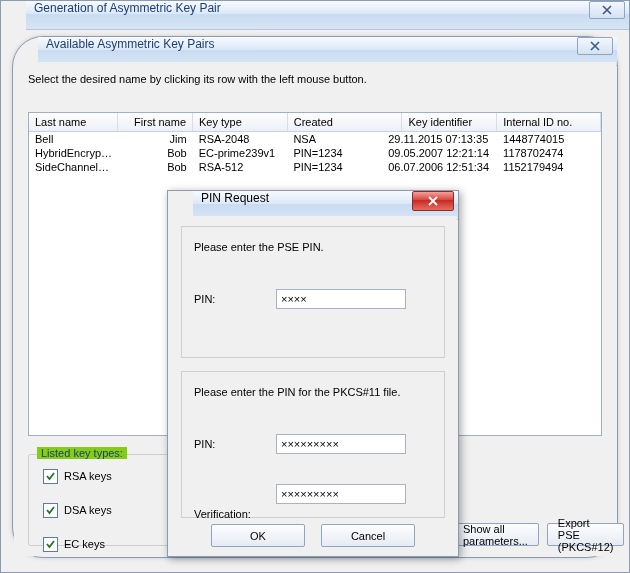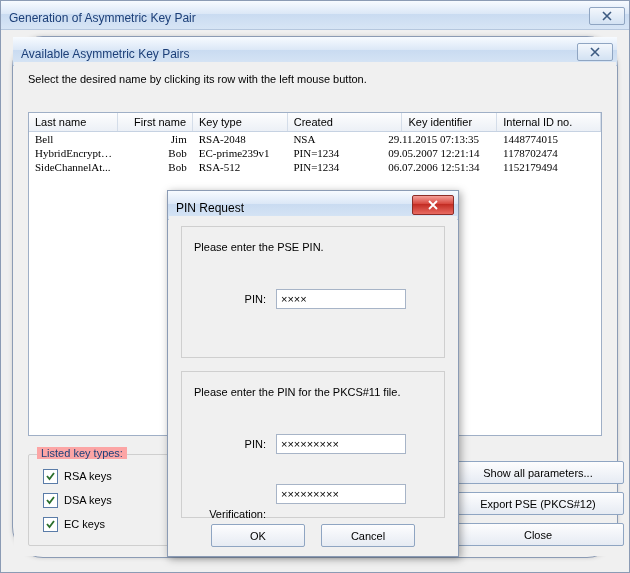--- a/index.html
+++ b/index.html
@@ -17,23 +17,24 @@
     position: absolute;
     background: #f0f0f0;
     border: 1px solid #8b9bb4;
     box-shadow: 0 0 4px rgba(0,0,0,0.15);
   }
   .titlebar {
     height: 24px;
     background: linear-gradient(to bottom, #f7fbff 0%, #dce8f7 45%, #c9dbf1 46%, #d7e5f5 100%);
     border-bottom: 1px solid #b5c7de;
     display: flex;
-    align-items: flex-end;
+    align-items: flex-start;
     padding: 0 4px 4px 8px;
     color: #1c3f78;
+    margin-left: 25px;
   }
   .titlebar .title-text {
     flex: 1;
     font-size: 12px;
   }
   .win-close-btn {
     width: 34px;
     height: 16px;
     border: 1px solid #8fa5c2;
     border-radius: 2px;
@@ -57,21 +58,21 @@
   .groupbox {
     position: absolute;
     border: 1px solid #cfcfcf;
     border-radius: 2px;
     background: #f0f0f0;
   }
   .groupbox > .legend {
     position: absolute;
     top: -8px;
     left: 8px;
-    background: #fca5a5;
+    background: #84cc16;
     padding: 0 4px;
     color: #1c3f78;
     font-size: 11px;
   }
   .intro {
     position: absolute;
     left: 14px;
     top: 10px;
     line-height: 15px;
   }
@@ -97,42 +98,41 @@
     overflow: hidden;
   }
   .lv-body .row {
     display: flex;
   }
   .lv-body .cell {
     padding: 1px 6px;
     white-space: nowrap;
     overflow: hidden;
     text-overflow: ellipsis;
-    font-family: Liberation Serif, serif;
   }
   .c0{width:84px;} .c1{width:68px;text-align:right;} .c2{width:90px;} .c3{width:90px;}
   .c4{width:112px;} .c5{width:100px;}
   .button {
     display: inline-flex;
     align-items: center;
     justify-content: center;
     height: 21px;
     background: linear-gradient(to bottom,#fdfdfe,#e6ebf3);
     border: 1px solid #8fa5c2;
     border-radius: 2px;
     padding: 0 10px;
     font-family: inherit;
     font-size: 11px;
   }
   .fieldset {
     position: absolute;
     border: 1px solid #cfcfcf;
     background: #f0f0f0;
   }
-  .label { text-align: right; }
+  .label { }
   input[type=text], input[type=password] {
     border: 1px solid #a7b4c7;
     height: 18px;
     padding: 0 4px;
     font-family: inherit;
     font-size: 11px;
     background: #fff;
   }
   .checkbox-row {
     display: flex;
@@ -210,21 +210,21 @@
             <div class="cell c2">RSA-512</div>
             <div class="cell c3">PIN=1234</div>
             <div class="cell c4">06.07.2006 12:51:34</div>
             <div class="cell c5">1152179494</div>
           </div>
         </div>
     </div>
 
     <div class="groupbox" style="left:14px; bottom:10px; width:170px; height:90px;">
       <div class="legend">Listed key types:</div>
-      <div style="position:absolute;left:14px;top:12px;display:flex;flex-direction:column;gap:6px;">
+      <div style="position:absolute;left:14px;top:12px;display:flex;flex-direction:column;gap:16px;">
         <label class="checkbox-row">
           <span class="chk">
               <svg width="11" height="11" viewBox="0 0 11 11">
                 <path d="M2 5 L4.5 8 L9 2" stroke="#2b6f2b" stroke-width="1.8" fill="none"></path>
               </svg>
             </span>
           <span>RSA keys</span>
         </label>
         <label class="checkbox-row">
           <span class="chk">
@@ -238,21 +238,21 @@
           <span class="chk">
               <svg width="11" height="11" viewBox="0 0 11 11">
                 <path d="M2 5 L4.5 8 L9 2" stroke="#2b6f2b" stroke-width="1.8" fill="none"></path>
               </svg>
             </span>
           <span>EC keys</span>
         </label>
       </div>
     </div>
 
-    <div style="position:absolute; right:14px; bottom:10px; width:150px; display:flex; flex-direction:column; gap:8px;">
+    <div style="position:absolute; right:14px; bottom:10px; width:150px; display:flex; flex-direction:row; gap:8px;">
       <span class="button" style="width:100%;">Show all parameters...</span>
       <span class="button" style="width:100%;">Export PSE (PKCS#12)</span>
       <span class="button" style="width:100%;">Close</span>
     </div>
 
   </div>
 </div>
 
 <div class="window" style="left:167px; top:190px; width:290px; height:365px; box-shadow:2px 2px 8px rgba(0,0,0,0.35);">
   <div class="titlebar">

